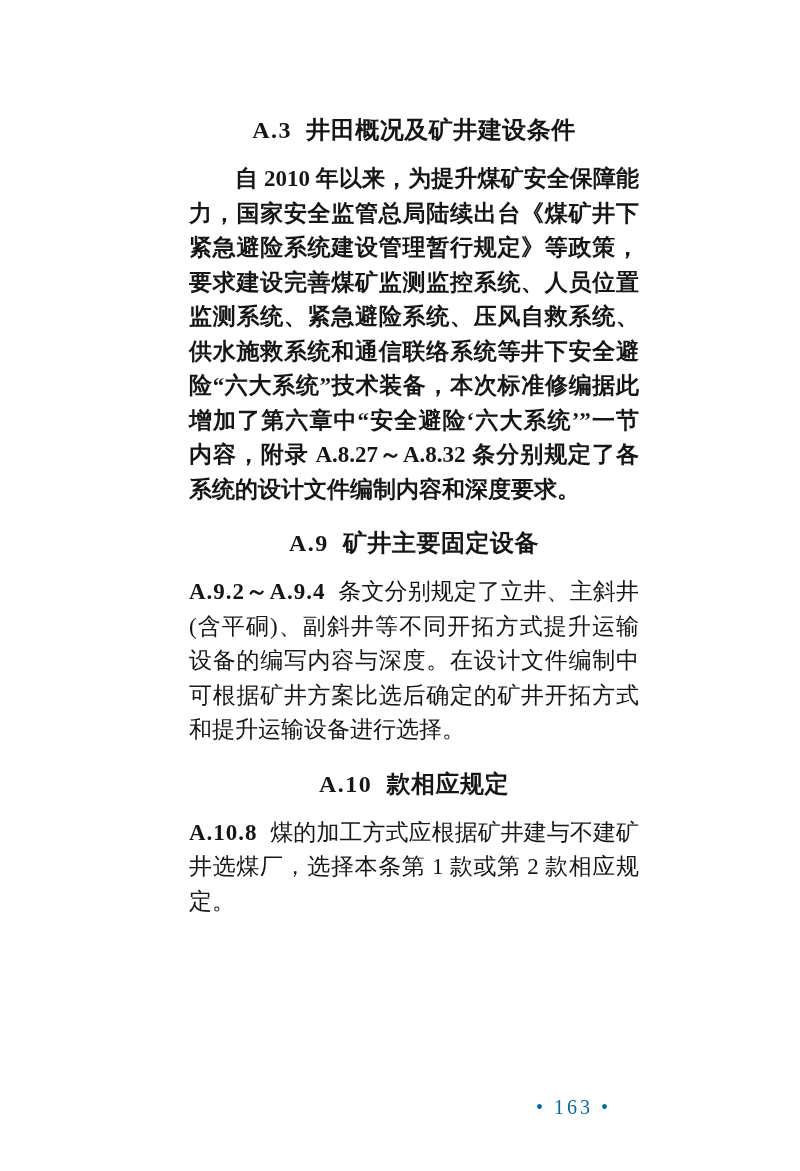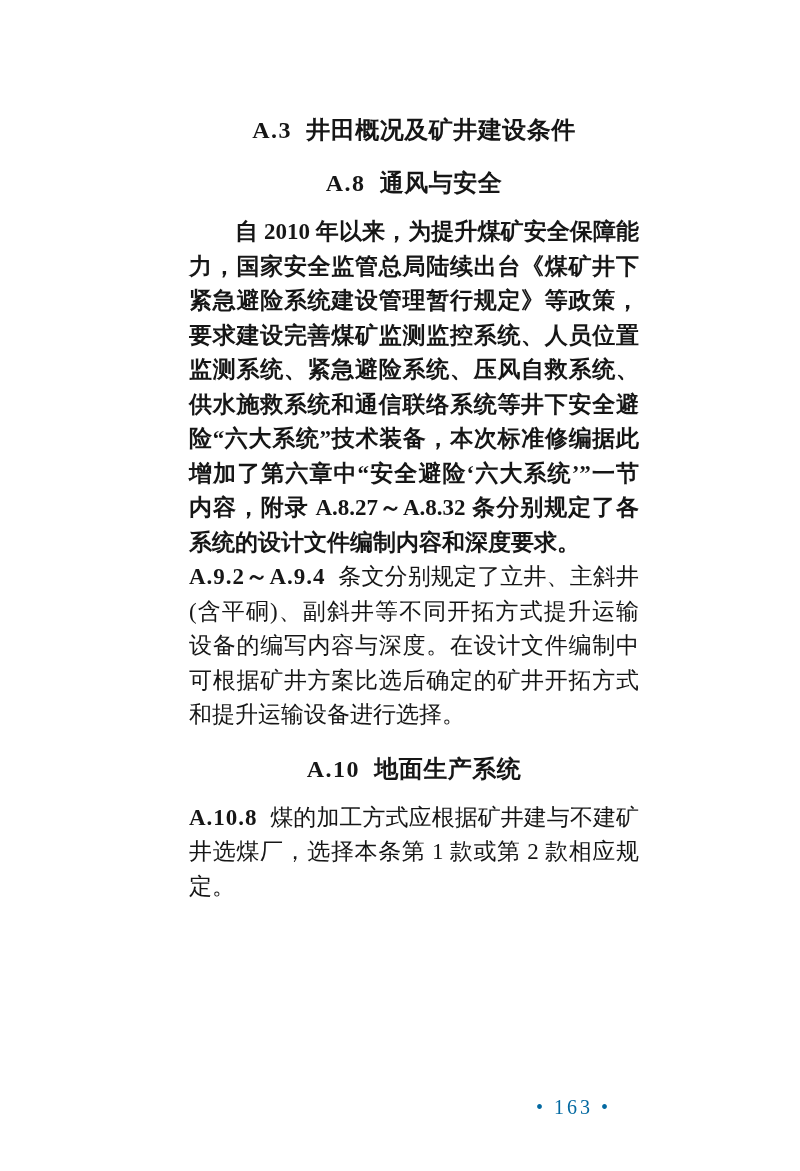--- a/index.html
+++ b/index.html
@@ -58,37 +58,37 @@
 
 <div class="page">
 
   <section class="doc-section">
     <h2 class="sec-heading">
       <span class="h-num">A.3</span><span class="h-title">井田概况及矿井建设条件</span>
     </h2>
   </section>
 
   <section class="doc-section">
-    <h2 class="sec-heading">
-      <span class="h-num">A.8</span><span class="h-title">通风与安全</span>
-    </h2>
     <p class="para indent">
       <span>自 2010 年以来，为提升煤矿安全保障能力，国家安全监管总局陆续出台《煤矿井下紧急避险系统建设管理暂行规定》等政策，要求建设完善煤矿监测监控系统、人员位置监测系统、紧急避险系统、压风自救系统、供水施救系统和通信联络系统等井下安全避险“六大系统”技术装备，本次标准修编据此增加了第六章中“安全避险‘六大系统’”一节内容，附录 A.8.27～A.8.32 条分别规定了各系统的设计文件编制内容和深度要求。</span>
     </p>
   </section>
 
   <section class="doc-section">
+    <h2 class="sec-heading">
+      <span class="h-num">A.9</span><span class="h-title">矿井主要固定设备</span>
+    </h2>
     <p class="para">
       <span class="clause-label">A.9.2～A.9.4</span><span>条文分别规定了立井、主斜井(含平硐)、副斜井等不同开拓方式提升运输设备的编写内容与深度。在设计文件编制中可根据矿井方案比选后确定的矿井开拓方式和提升运输设备进行选择。</span>
     </p>
   </section>
 
   <section class="doc-section">
     <h2 class="sec-heading">
-      <span class="h-num">A.10</span><span class="h-title">地面生产系统</span>
+      <span class="h-num">A.10</span><span class="h-title">款相应规定</span>
     </h2>
     <p class="para">
       <span class="clause-label">A.10.8</span><span>煤的加工方式应根据矿井建与不建矿井选煤厂，选择本条第 1 款或第 2 款相应规定。</span>
     </p>
   </section>
 
   <div class="page-number">• 163 •</div>
 
 </div>
 

